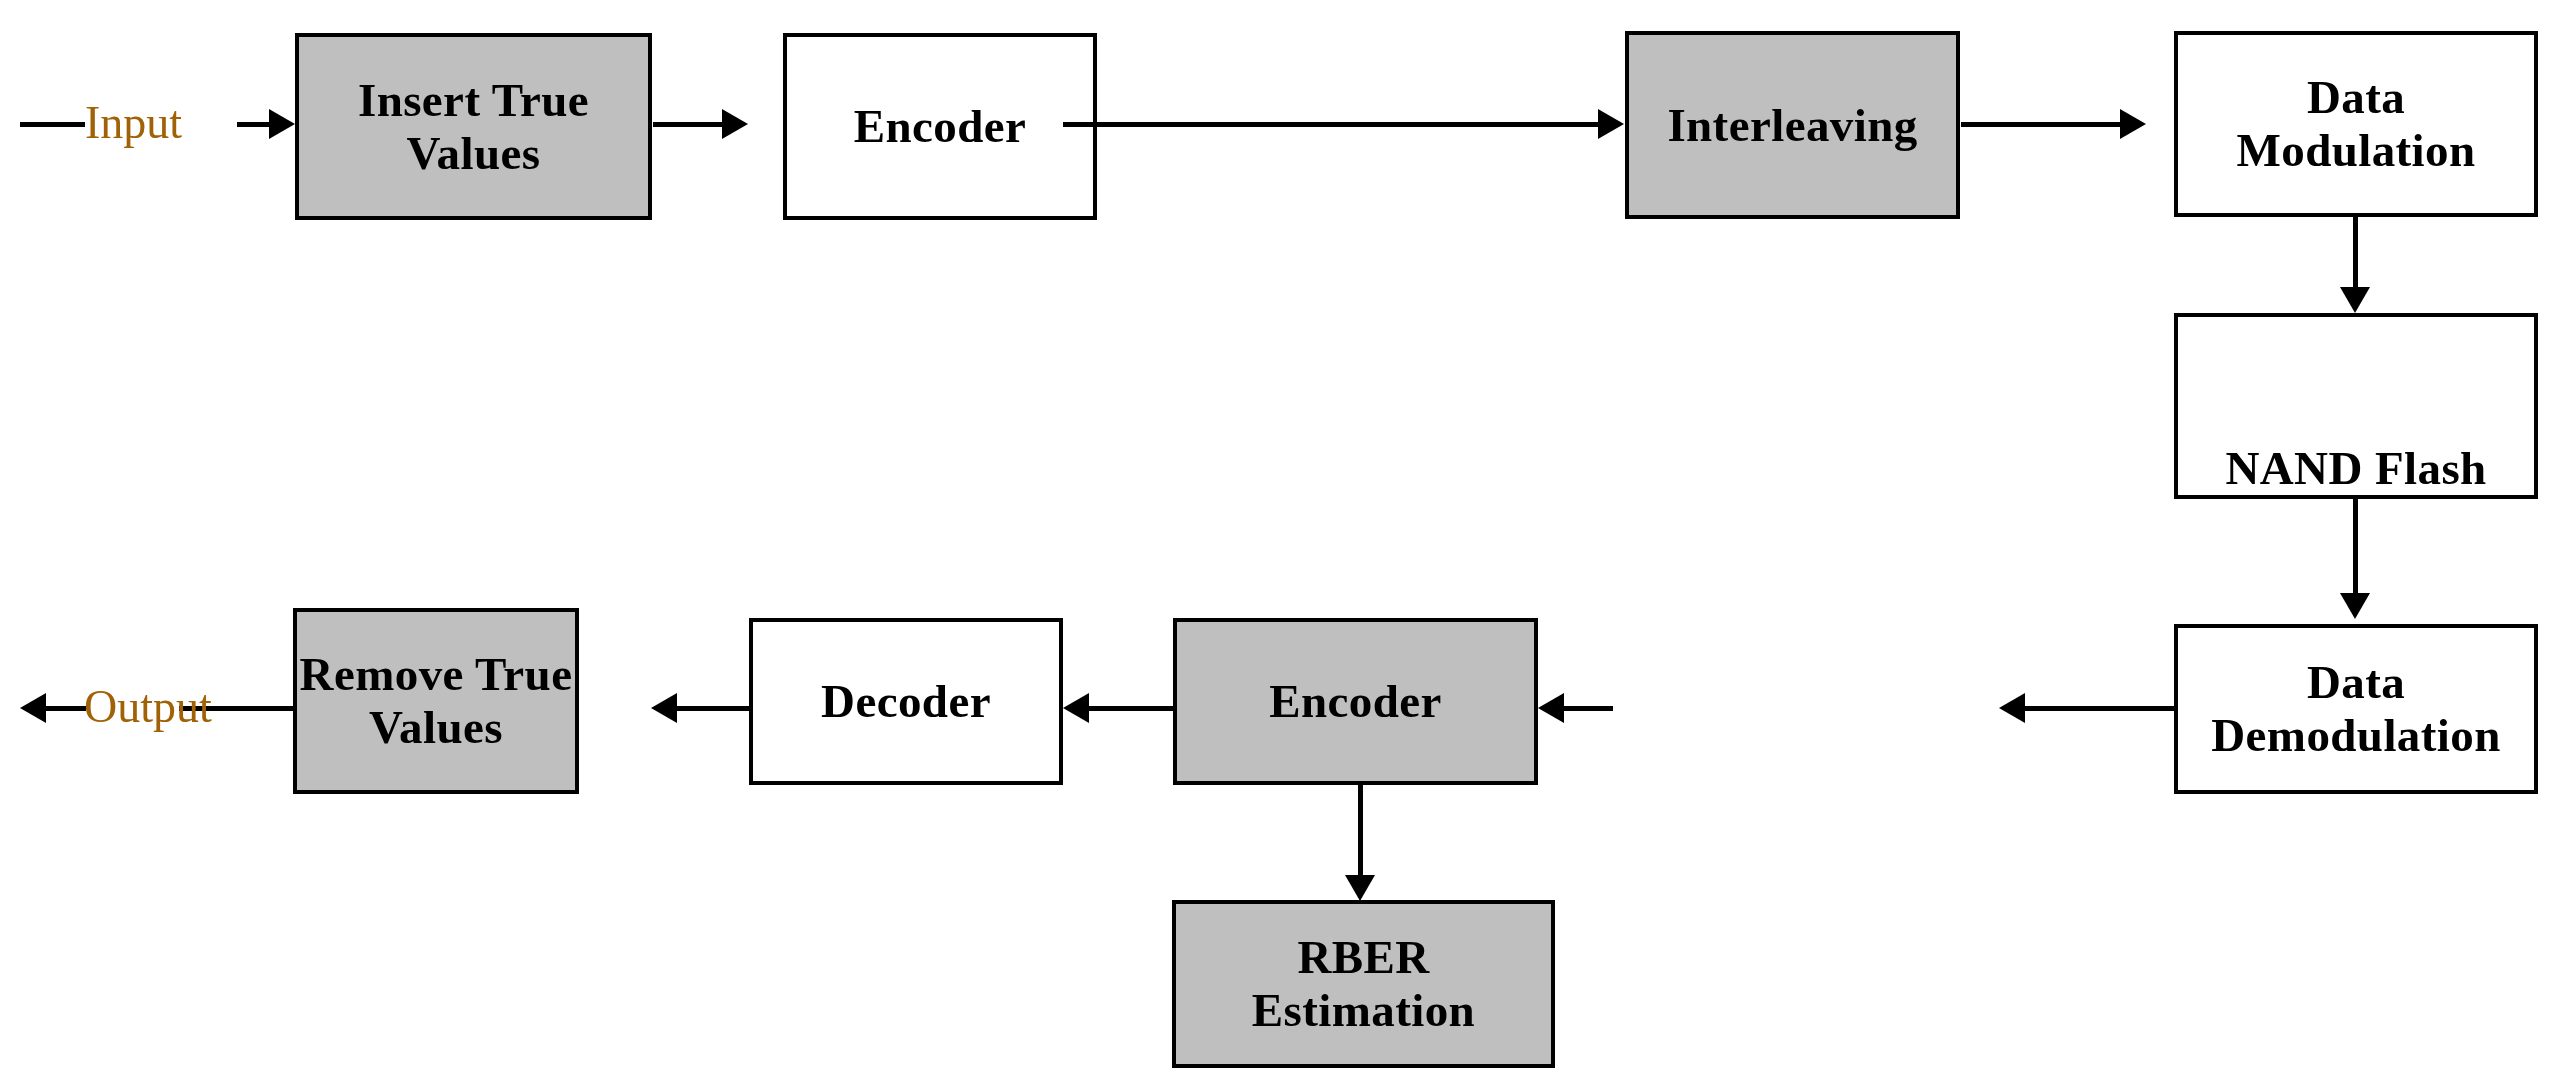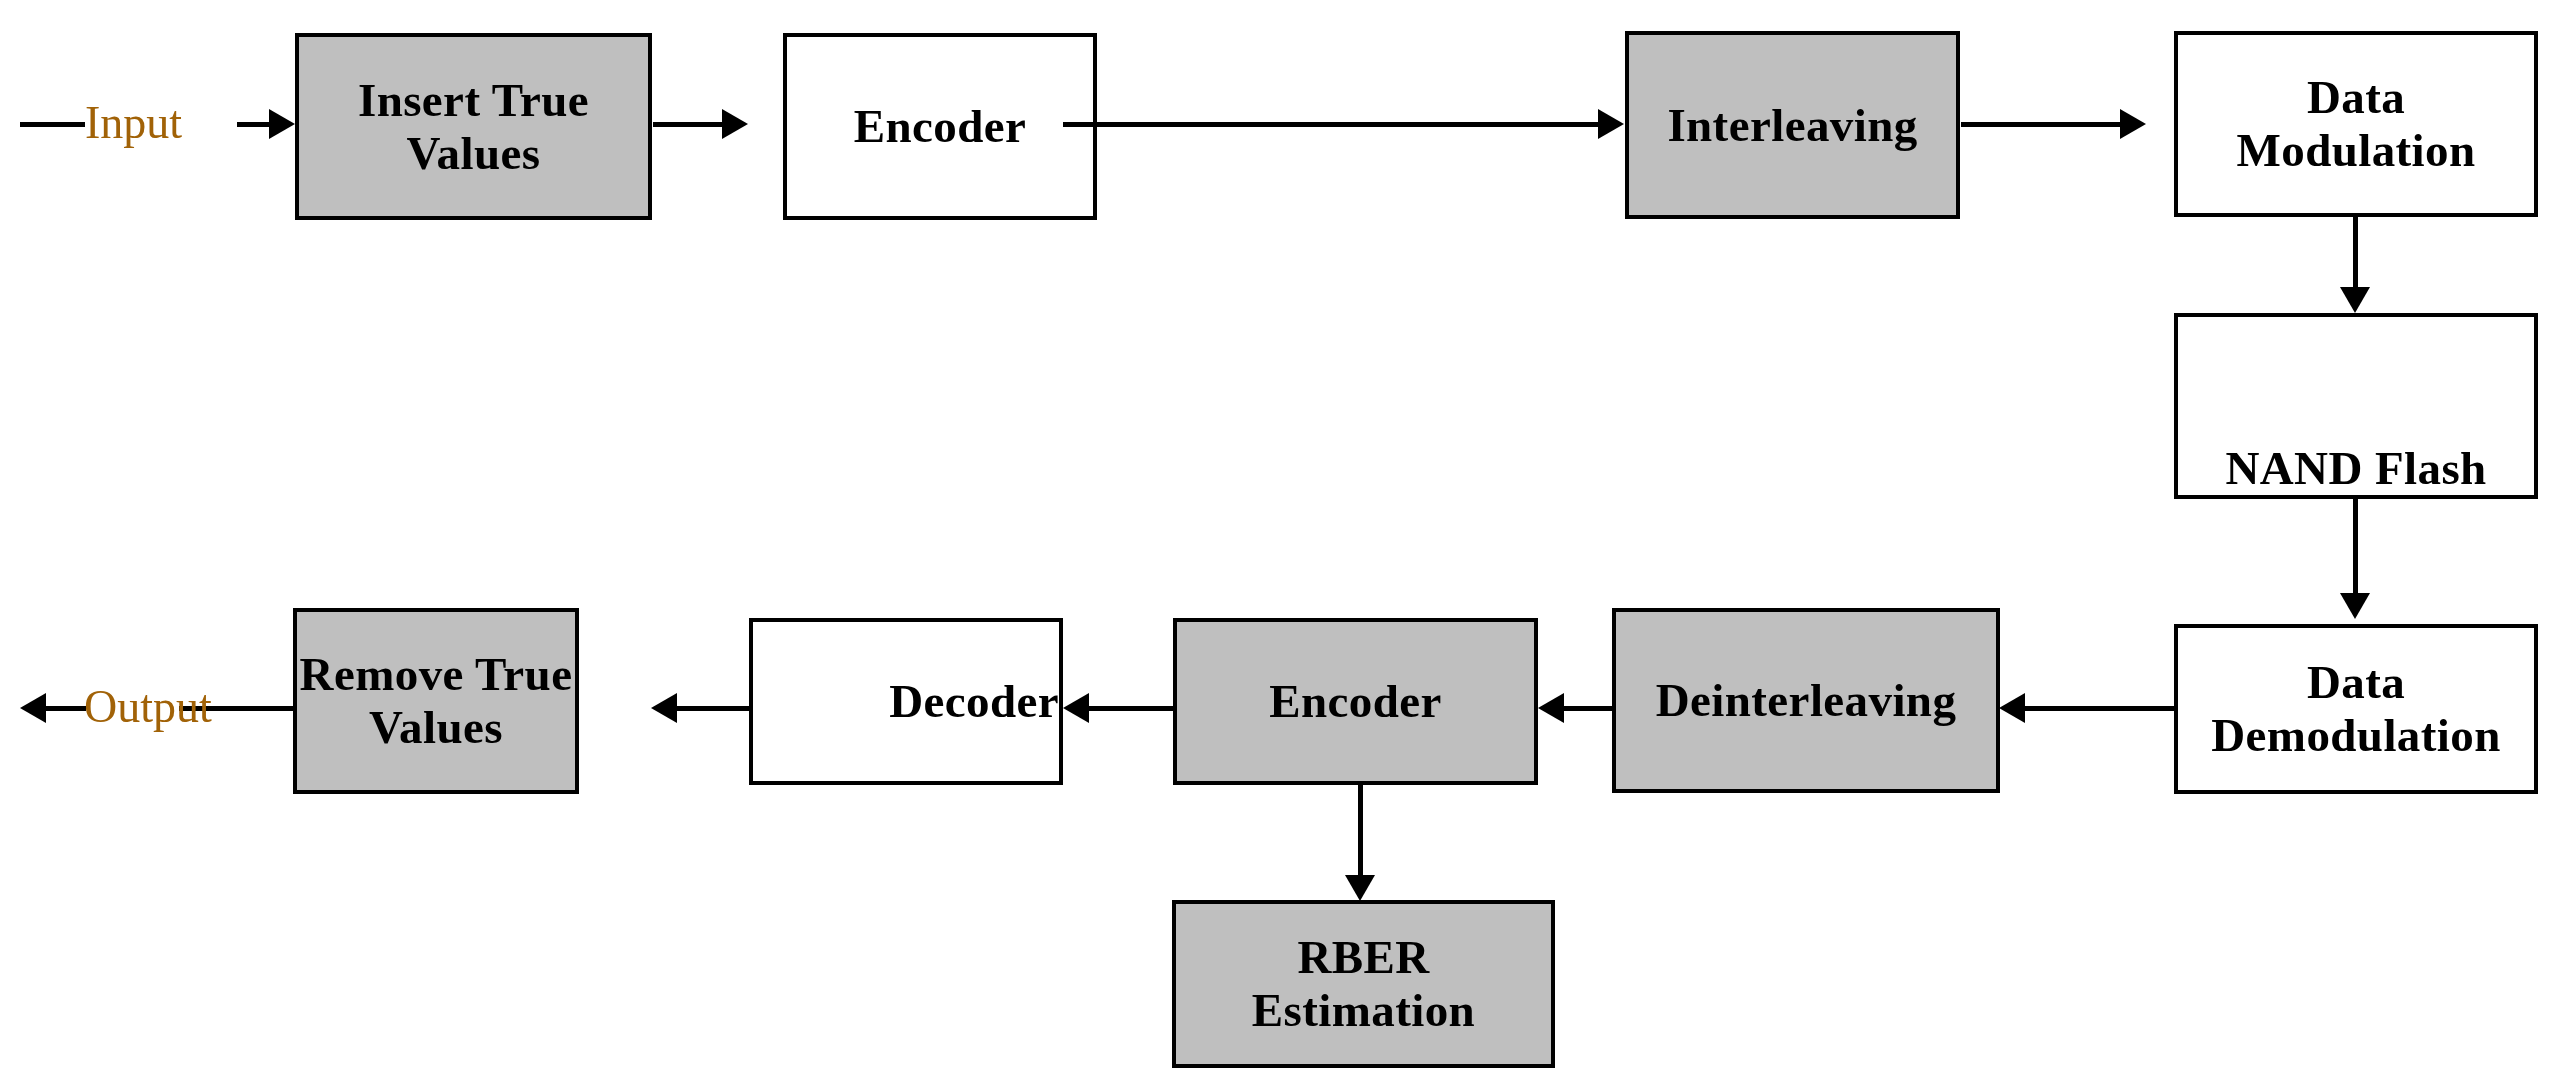--- a/index.html
+++ b/index.html
@@ -120,35 +120,32 @@
   <div class="arrowhead down" style="left:2340px; top:593px;"></div>
 
   <div class="node fill-white" style="left: 2174px; top: 624px; width: 364px; height: 170px; background: rgb(255, 255, 255);">
     <span class="lbl">Data
 Demodulation</span>
   </div>
 
   <div class="edge h" style="left:2025px; top:706px; width:149px;"></div>
   <div class="arrowhead left" style="left:1999px; top:693px;"></div>
 
-  <div class="node fill-gray" style="left: 1612px; top: 608px; width: 388px; height: 185px; background: rgb(191, 191, 191);">
-    <span class="lbl">Deinterleaving</span>
-  </div>
 
   <div class="edge h" style="left:1564px; top:706px; width:49px;"></div>
   <div class="arrowhead left" style="left:1538px; top:693px;"></div>
 
   <div class="node fill-gray" style="left: 1173px; top: 618px; width: 365px; height: 167px; background: rgb(191, 191, 191);">
     <span class="lbl">Encoder</span>
   </div>
 
   <div class="edge h" style="left:1089px; top:706px; width:84px;"></div>
   <div class="arrowhead left" style="left:1063px; top:693px;"></div>
 
-  <div class="node fill-white" style="left: 749px; top: 618px; width: 314px; height: 167px; background: rgb(255, 255, 255); text-align: right;">
+  <div class="node fill-white" style="left: 749px; top: 618px; width: 314px; height: 167px; background: rgb(255, 255, 255);">
     <span class="lbl">Decoder</span>
   </div>
 
   <div class="edge h" style="left:677px; top:706px; width:72px;"></div>
   <div class="arrowhead left" style="left:651px; top:693px;"></div>
 
   <div class="node fill-gray" style="left: 293px; top: 608px; width: 286px; height: 186px; background: rgb(191, 191, 191);">
     <span class="lbl">Remove True
 Values</span>
   </div>

